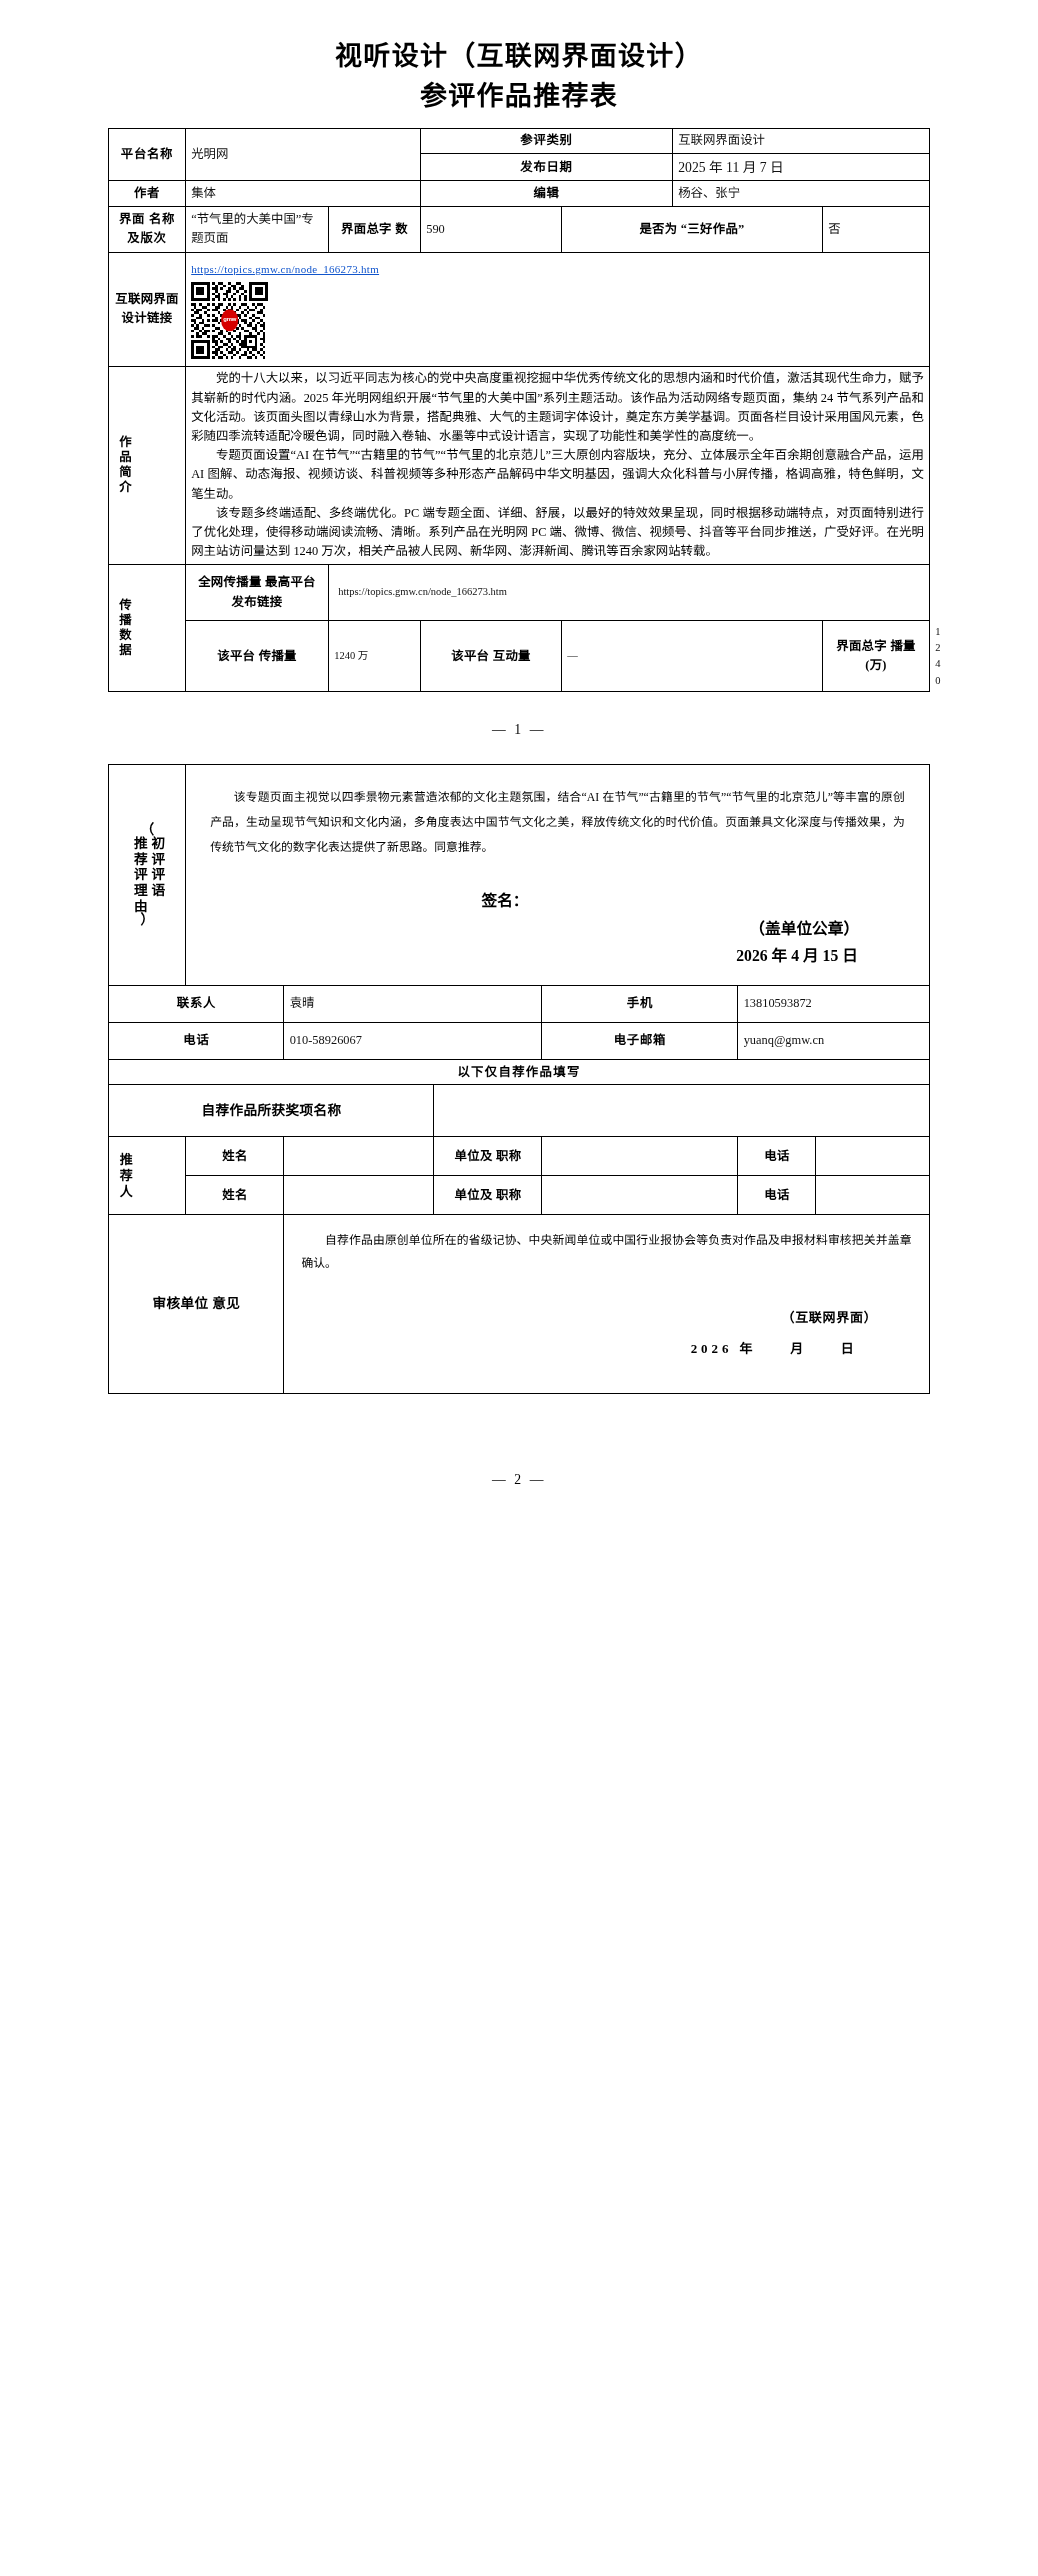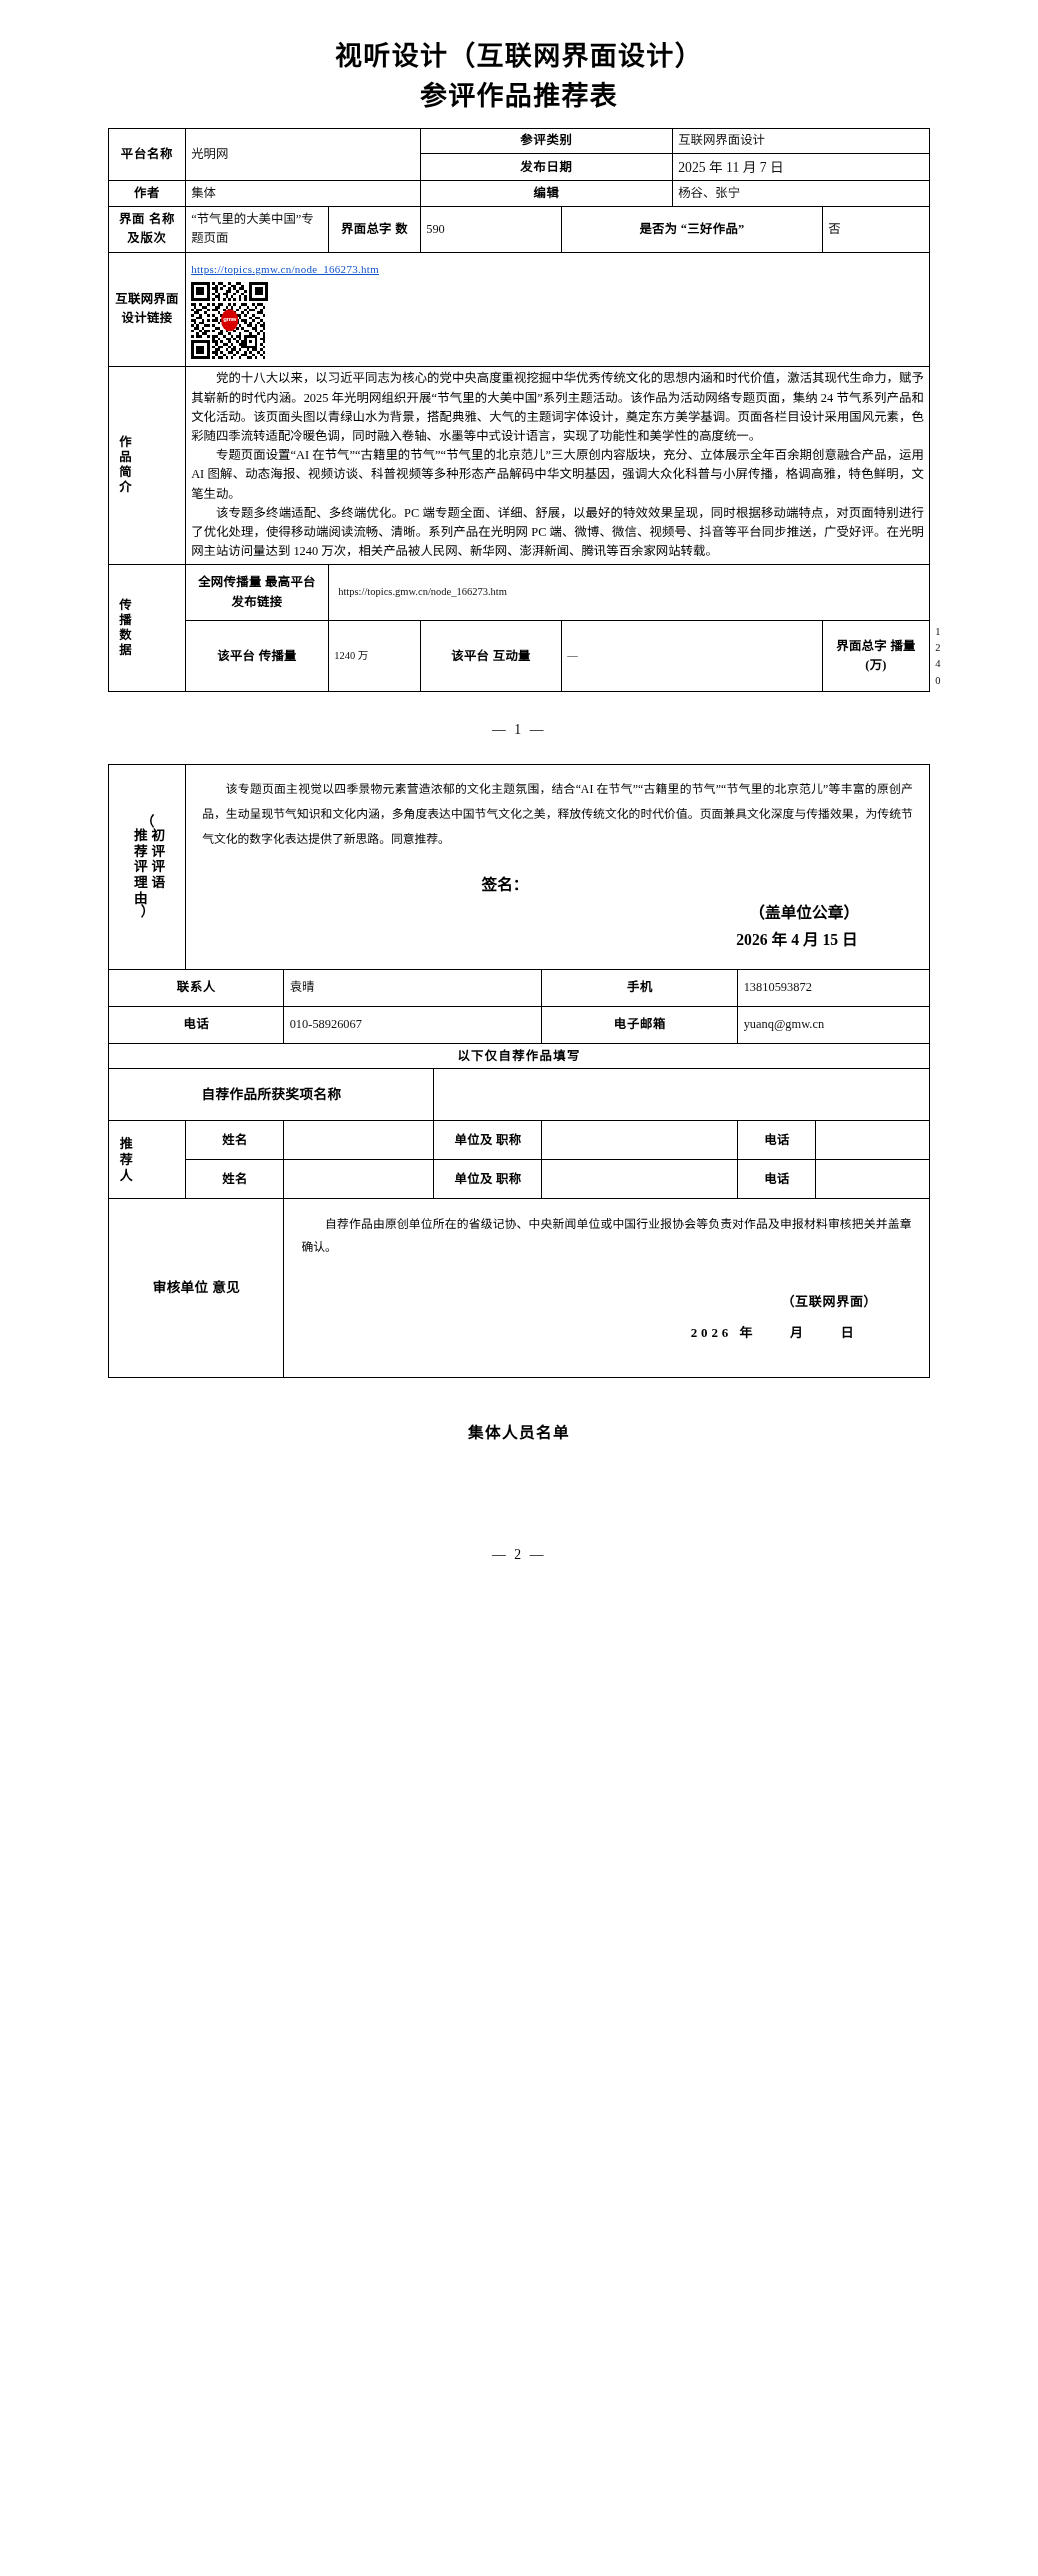--- a/index.html
+++ b/index.html
@@ -125,21 +125,21 @@
     margin:0;
     text-indent:2em;
   }
   
   .comment{
     font-size:11.8px;
     line-height:2.1;
     text-align:justify;
     padding:9.2px 10.5px 2.6px 10.5px;
   }
-  .comment p{margin:0;text-indent:2em;}
+  .comment p{margin:8px;text-indent:2em;}
   .sign-block{
     text-align:right;
     padding:17px 59px 13px 0;
     font-size:15.7px;
     font-weight:bold;
     line-height:1.75;
   }
   .sign-block .l1{padding-right:46px;text-align:center;}
   .sign-block .l2{padding-right:5.2px;}
   .sign-block .l3{padding-right:6.5px;}
@@ -660,17 +660,16 @@
         </div>
         <div class="audit-sign">
           <div class="d1">（互联网界面）</div>
           <div class="d2">2026 年　　月　　日</div>
         </div>
       </td>
     </tr>
   </tbody>
     </table>
 
-  <div class="tail-title">集体人员名单</div>
 
   <div class="pagenum" style="padding-top:78px;padding-bottom:26px">— 2 —</div>
 </div>
 
 
 </body></html>

